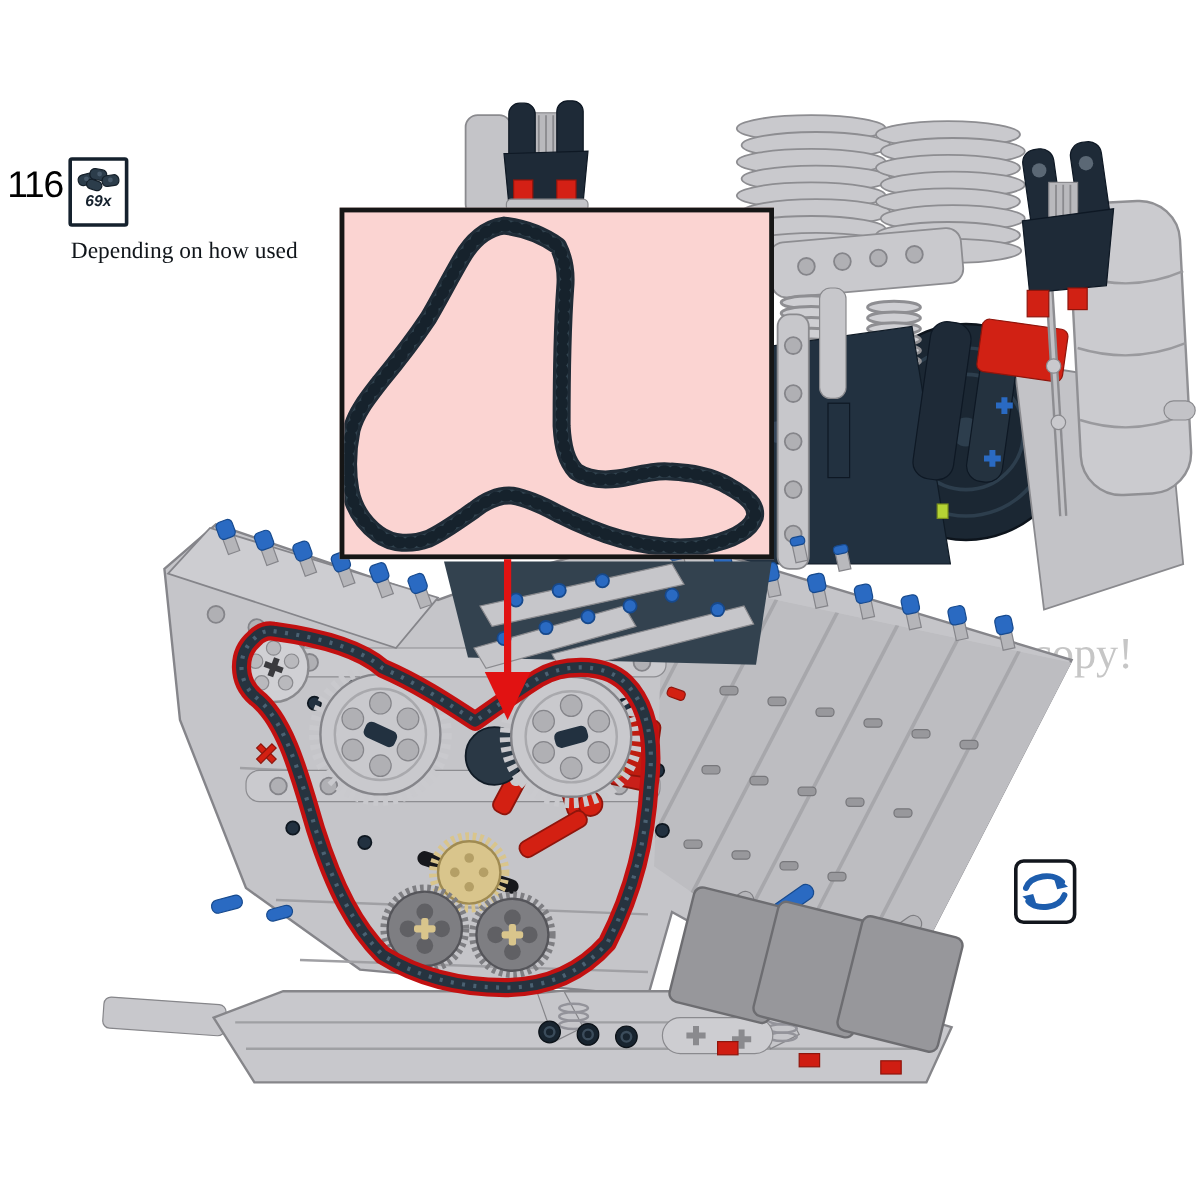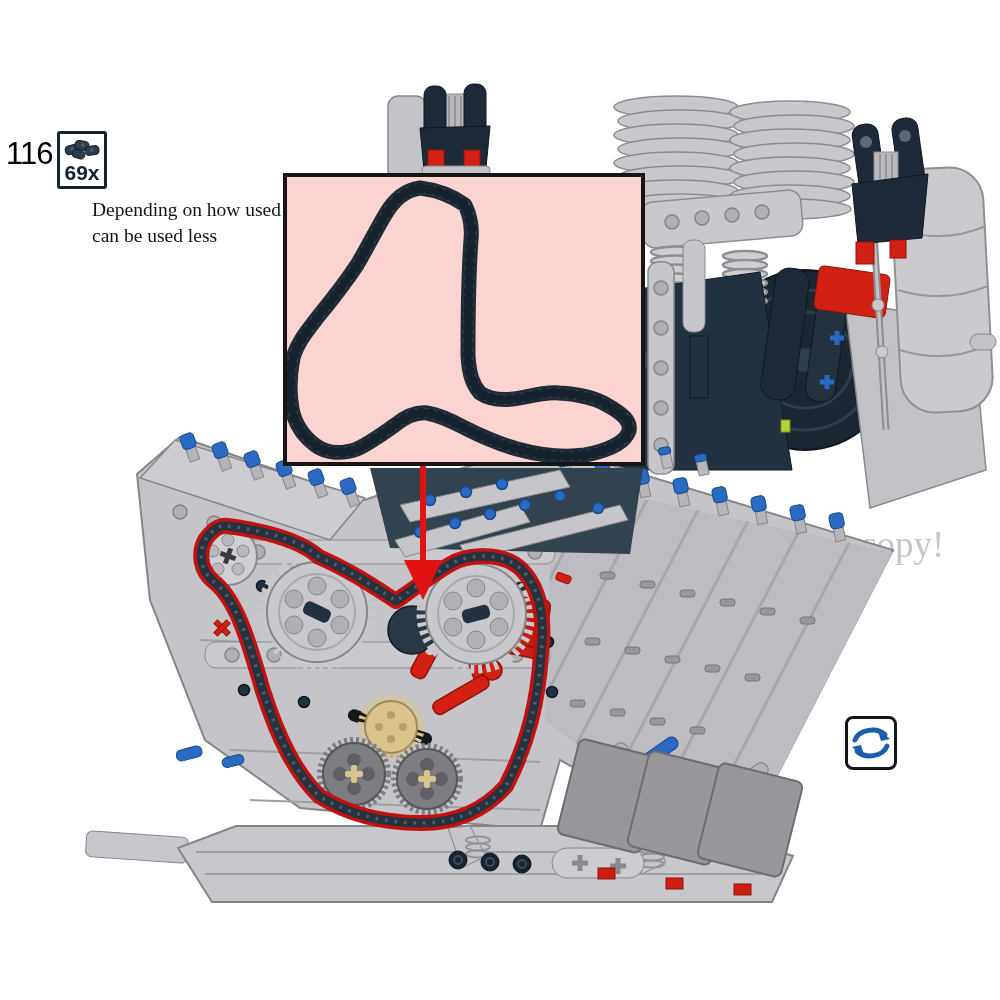--- a/index.html
+++ b/index.html
@@ -5,24 +5,24 @@
   html,body{margin:0;padding:0;background:#fff;}
   #page{position:relative;width:1000px;height:1000px;background:#ffffff;overflow:hidden;
         font-family:"Liberation Sans",sans-serif;}
   #engine-layer{position:absolute;left:0;top:0;width:1000px;height:1000px;}
   
   #step-number{position:absolute;left:6px;top:136px;font-size:31px;font-weight:normal;
         color:#000000;letter-spacing:-1px;}
   #parts-box{position:absolute;left:57px;top:131px;width:50px;height:58px;background:#fff;
         border:3px solid #15212d;border-radius:3px;box-sizing:border-box;text-align:center;}
   #parts-box svg{display:block;margin:3px auto 0 auto;}
-  #parts-count{font-size:21px;font-weight:bold;color:#15212d;line-height:1.1;}
+  #parts-count{font-size:13px;font-weight:bold;color:#15212d;line-height:1.1;font-style:italic;}
   
   #note{position:absolute;left:59px;top:197px;width:240px;
-        font-family:"Liberation Serif",serif;font-size:19.5px;line-height:1.33;color:#10151a;margin-left:33px;}
+        font-family:"Liberation Serif",serif;font-size:19.5px;line-height:1.33;color:#10151a;}
   
   #inset-box{position:absolute;left:283px;top:173px;width:362px;height:293px;box-sizing:border-box;
         background:#fbd4d2;border:4px solid #161616;}
   #inset-box svg{display:block;}
   
   #arrow-layer{position:absolute;left:398px;top:460px;width:60px;height:150px;}
   
   #rotate-box{position:absolute;left:845px;top:716px;width:52px;height:54px;box-sizing:border-box;
         background:#fff;border:3px solid #12161d;border-radius:8px;}
 </style>
@@ -458,21 +458,20 @@
       </g>
       <circle cx="10" cy="12" r="2" fill="#47596a"></circle>
       <circle cx="21" cy="8" r="2" fill="#47596a"></circle>
       <circle cx="30" cy="13" r="2" fill="#47596a"></circle>
     </svg>
     <div id="parts-count">69x</div>
   </div>
 
   <div id="note">
     <div>Depending on how used</div>
-    <div>can be used less</div>
   </div>
 
   <div id="rotate-box">
     <svg width="46" height="48" viewBox="0 0 46 48">
       <g fill="none" stroke="#1d5dad" stroke-width="5" stroke-linecap="round">
         <path d="M7,21 C11,10 30,8 37,16"></path>
         <path d="M39,27 C35,38 16,40 9,32"></path>
       </g>
       <polygon points="42,20 29,9 33,22" fill="#1d5dad"></polygon>
       <polygon points="4,28 17,39 13,26" fill="#1d5dad"></polygon>

